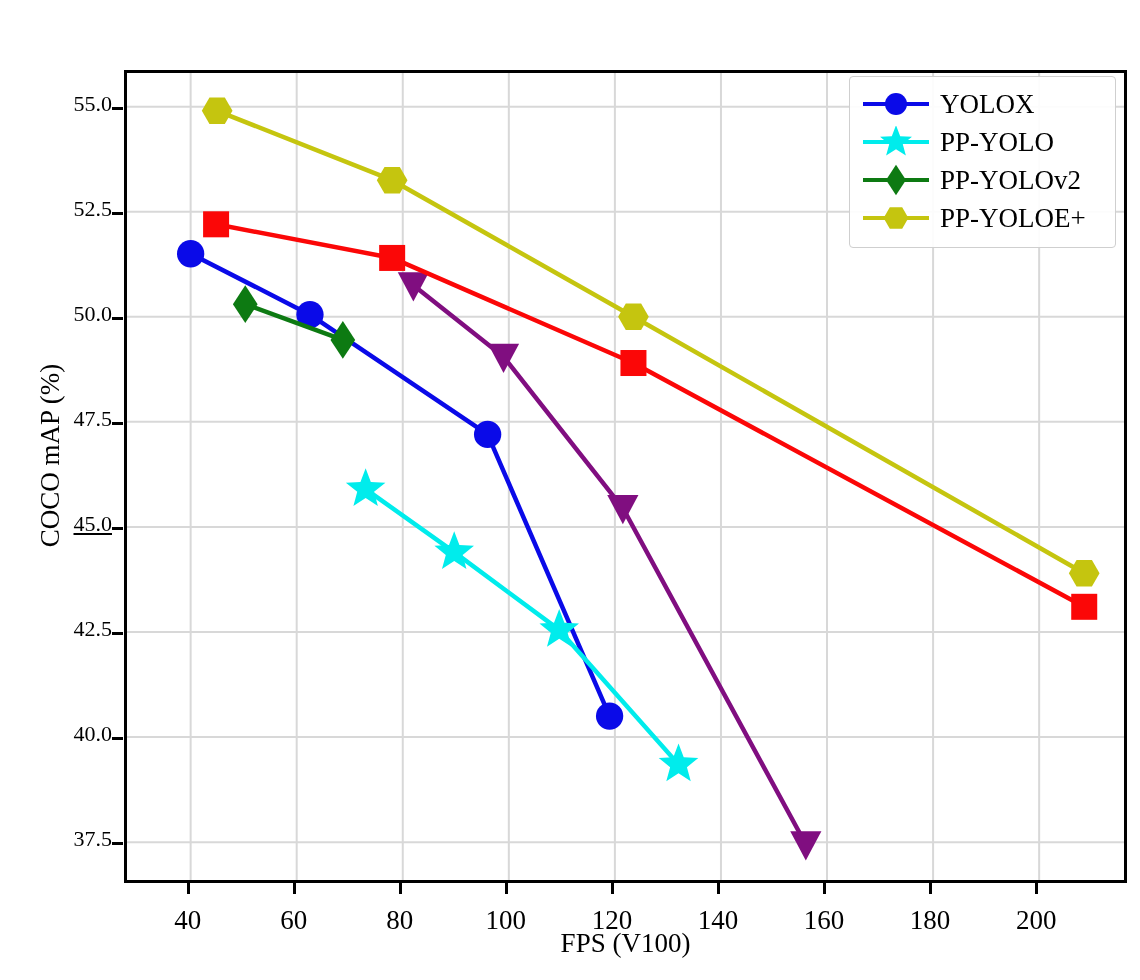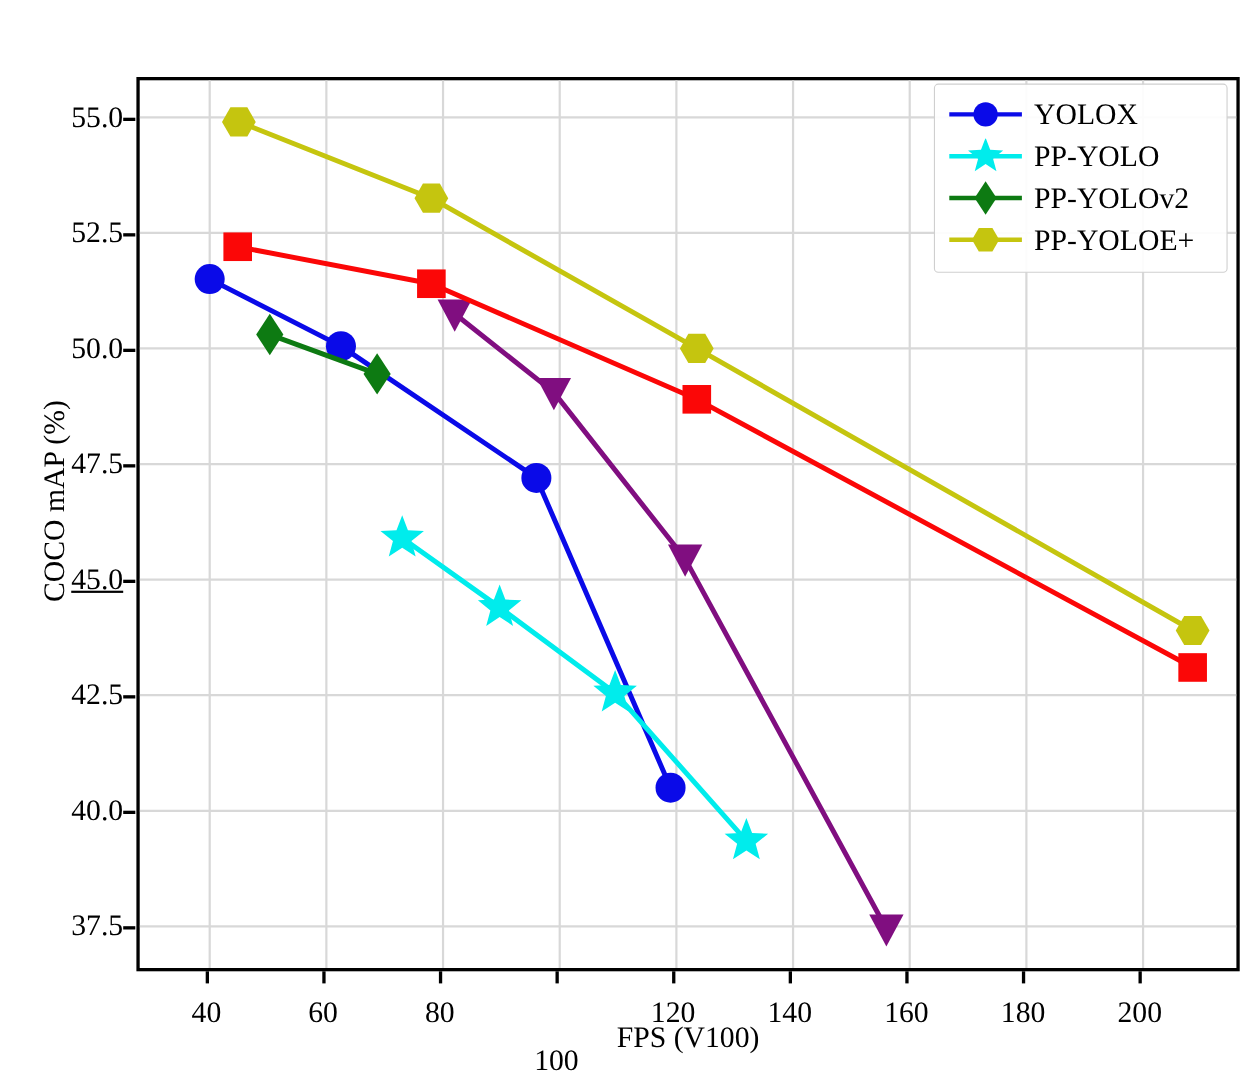--- a/index.html
+++ b/index.html
@@ -19,21 +19,21 @@
   #plot{
     position:absolute;left:124px;top:70px;width:1003px;height:813px;
     border:3px solid #000;box-sizing:border-box;background:#fff;
   }
   #gridsvg{position:absolute;left:0;top:0;}
   #datasvg{position:absolute;left:0;top:0;}
 
   
   .ytick{
     position:absolute;right:0;width:96px;text-align:right;
-    font-size:27px;color:#000;transform:translateY(-16px);
+    font-size:22px;color:#000;transform:translateY(-16px);
   }
   #yticks{position:absolute;left:0px;top:70px;width:112px;height:813px;}
   .ytickmark{position:absolute;left:112px;width:11px;height:3px;background:#000;}
 
   #xticks{position:absolute;left:124px;top:883px;width:1003px;height:60px;}
   .xtick{
     position:absolute;top:22px;width:80px;margin-left:-40px;text-align:center;
     font-size:27px;color:#000;
   }
   .xtickmark{position:absolute;top:0;width:3px;height:11px;background:#000;margin-left:-1px;}
@@ -145,21 +145,21 @@
       <div class="ytick" style="top: 36.625px;">55.0</div>
       <div class="ytickmark" style="top: 36.625px;"></div>
     </div>
   <div id="xticks">
       <div class="xtick" style="left: 63.6383px;">40</div>
       <div class="xtickmark" style="left: 63.6383px;"></div>
       <div class="xtick" style="left: 169.702px;">60</div>
       <div class="xtickmark" style="left: 169.702px;"></div>
       <div class="xtick" style="left: 275.766px;">80</div>
       <div class="xtickmark" style="left: 275.766px;"></div>
-      <div class="xtick" style="left: 381.83px; margin-top: 44px;">100</div>
+      <div class="xtick" style="left: 381.83px;">100</div>
       <div class="xtickmark" style="left: 381.83px;"></div>
       <div class="xtick" style="left: 487.894px;">120</div>
       <div class="xtickmark" style="left: 487.894px;"></div>
       <div class="xtick" style="left: 593.957px;">140</div>
       <div class="xtickmark" style="left: 593.957px;"></div>
       <div class="xtick" style="left: 700.021px; text-align: center;">160</div>
       <div class="xtickmark" style="left: 700.021px;"></div>
       <div class="xtick" style="left: 806.085px;">180</div>
       <div class="xtickmark" style="left: 806.085px;"></div>
       <div class="xtick" style="left: 912.149px;">200</div>

